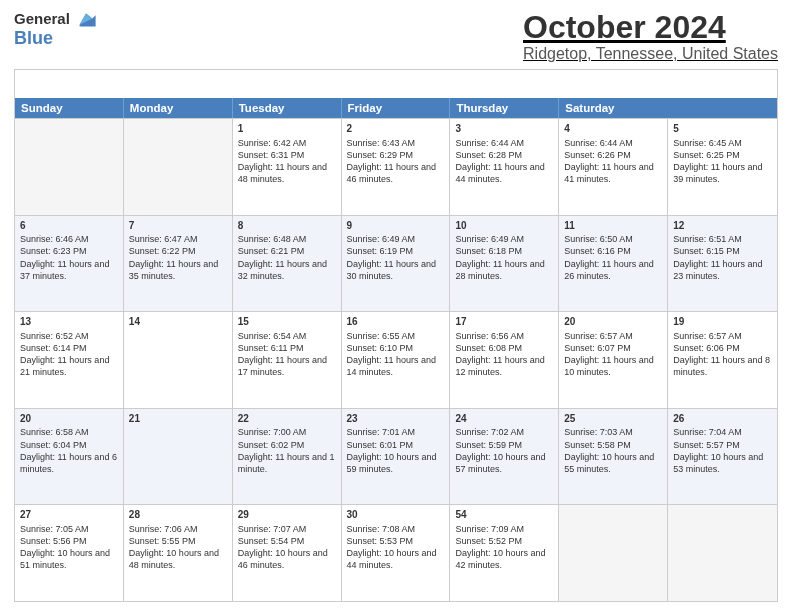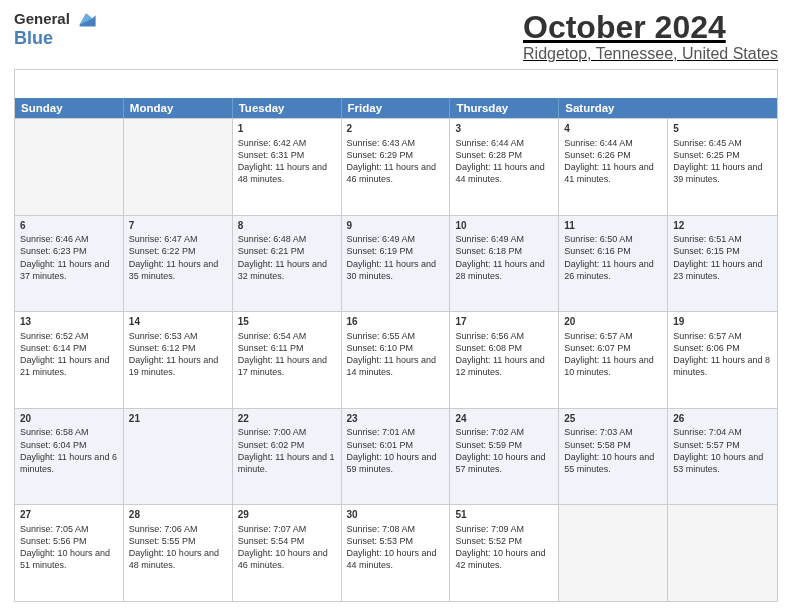--- a/index.html
+++ b/index.html
@@ -193,21 +193,20 @@
             <div class="day-info">Sunrise: 6:51 AM<br>Sunset: 6:15 PM<br>Daylight: 11 hours and 23 minutes.</div>
           </div>
         </div>
         <div class="cal-row">
           <div class="cal-cell">
             <span class="day-num">13</span>
             <div class="day-info">Sunrise: 6:52 AM<br>Sunset: 6:14 PM<br>Daylight: 11 hours and 21 minutes.</div>
           </div>
           <div class="cal-cell">
             <span class="day-num">14</span>
-            <div class="day-info">Sunrise: 6:53 AM<br>Sunset: 6:12 PM<br>Daylight: 11 hours and 19 minutes.</div>
           </div>
           <div class="cal-cell">
             <span class="day-num">15</span>
             <div class="day-info">Sunrise: 6:54 AM<br>Sunset: 6:11 PM<br>Daylight: 11 hours and 17 minutes.</div>
           </div>
           <div class="cal-cell">
             <span class="day-num">16</span>
             <div class="day-info">Sunrise: 6:55 AM<br>Sunset: 6:10 PM<br>Daylight: 11 hours and 14 minutes.</div>
           </div>
           <div class="cal-cell">
@@ -263,21 +262,21 @@
           </div>
           <div class="cal-cell">
             <span class="day-num">29</span>
             <div class="day-info">Sunrise: 7:07 AM<br>Sunset: 5:54 PM<br>Daylight: 10 hours and 46 minutes.</div>
           </div>
           <div class="cal-cell">
             <span class="day-num">30</span>
             <div class="day-info">Sunrise: 7:08 AM<br>Sunset: 5:53 PM<br>Daylight: 10 hours and 44 minutes.</div>
           </div>
           <div class="cal-cell">
-            <span class="day-num">51</span>
+            <span class="day-num">54</span>
             <div class="day-info">Sunrise: 7:09 AM<br>Sunset: 5:52 PM<br>Daylight: 10 hours and 42 minutes.</div>
           </div>
           <div class="cal-cell empty"></div>
           <div class="cal-cell empty"></div>
         </div>
       </div>
   </div>
 </div>
 
 </body></html>

